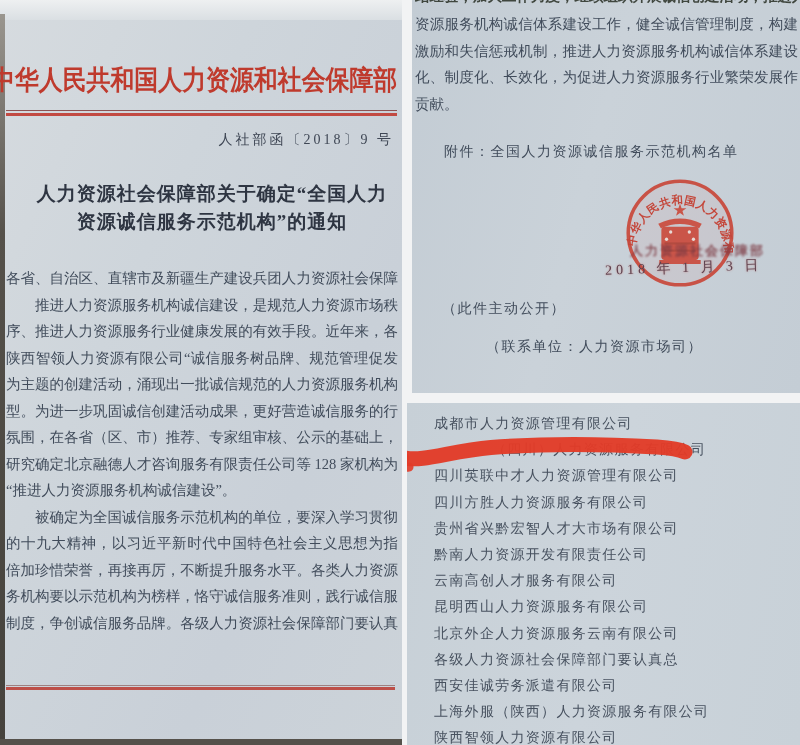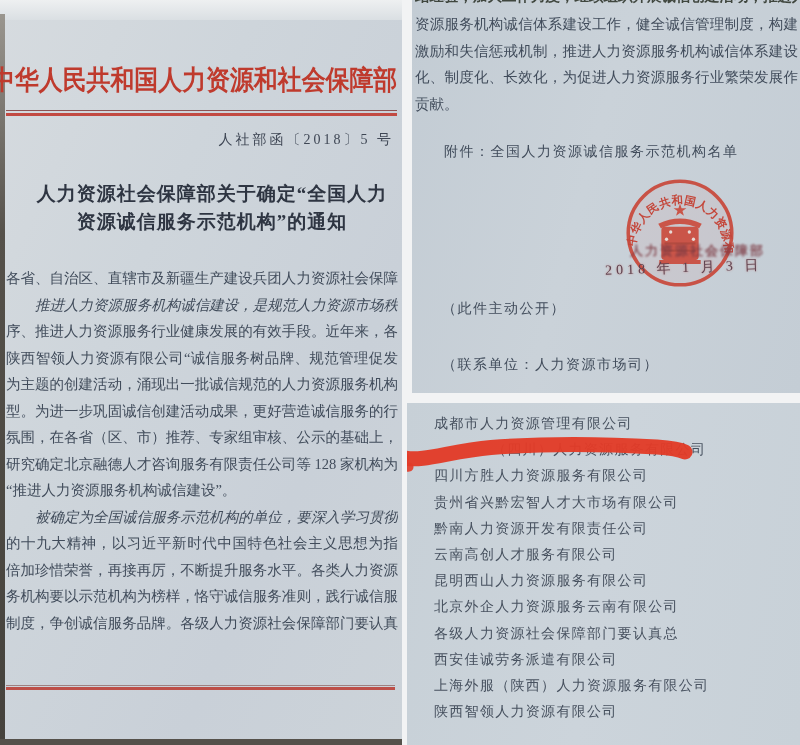--- a/index.html
+++ b/index.html
@@ -24,42 +24,42 @@
   .red-sep .thin{height:0;border-top:1.5px solid #8d5353;}
   .red-sep .thick{margin-top:2px;height:3px;background:#c24a42;}
   .doc-no{position:absolute;right:8px;top:131px;font-size:14px;color:#3e4654;letter-spacing:3px;}
   .notice-title{position:absolute;left:0;top:180px;width:424px;text-align:center;
     font-size:19px;font-weight:bold;color:#2e3542;letter-spacing:1px;line-height:28px;}
 
   .body-left{position:absolute;left:6px;top:265px;width:392px;
     font-size:14.5px;color:#414c5b;line-height:26.5px;}
   .tline{height:26.5px;overflow:hidden;}
   .fill{text-align:justify;text-align-last:justify;}
-  .indent{text-indent:29px;font-style:italic;}
+  .indent{text-indent:29px;}
   .footer-line{position:absolute;left:6px;top:685px;width:389px;}
   .footer-line .thin{height:0;border-top:1px solid #9f8080;}
   .footer-line .thick{margin-top:1px;height:2.5px;background:#bd4f48;}
 
   
   #photoRT{left:412px;top:0;width:388px;height:393px;
     background:linear-gradient(105deg,#c3ccd4 0%,#cad2d9 45%,#c4cdd5 100%);}
   .clip-line{position:absolute;left:3px;top:-13px;width:383px;white-space:nowrap;
     font-size:14.5px;font-weight:bold;color:#3f463e;overflow:hidden;}
   .body-rt{position:absolute;left:3px;top:11px;width:383px;
     font-size:14.5px;color:#414c5b;line-height:26.5px;}
   .attachment{position:absolute;left:32px;top:143px;font-size:14px;
     color:#414c5b;letter-spacing:1.5px;font-family:Liberation Serif, serif;}
   .seal-svg{position:absolute;left:210px;top:176px;width:116px;height:112px;}
   .seal-overlap{position:absolute;left:218px;top:242px;font-size:13px;font-weight:bold;
     color:#7e3c45;letter-spacing:2px;filter:blur(1.1px);opacity:.85;}
   .seal-date{position:absolute;left:193px;top:259px;font-size:14px;color:#5d4250;
     letter-spacing:4px;transform:rotate(-2deg);text-shadow:0 0 2px rgba(198,72,58,.55);}
   .note{position:absolute;left:30px;font-size:14px;color:#414c5b;letter-spacing:1.5px;}
   .note.public{top:300px;}
-  .note.contact{top:356px;}
+  .note.contact{top:338px;margin-left:44px;}
 
   
   #photoRB{left:407px;top:403px;width:393px;height:342px;
     background:linear-gradient(100deg,#c7d0d7 0%,#ccd4db 50%,#c8d1d8 100%);text-decoration:underline;}
   .companies{position:absolute;left:27px;top:8px;width:356px;
     font-size:14px;color:#47515f;line-height:26.2px;letter-spacing:1.3px;}
   .company{height:26.2px;overflow:hidden;white-space:nowrap;}
   .company.obscured{padding-left:58px;}
   .marker-svg{position:absolute;left:-14px;top:28px;width:302px;height:44px;z-index:3;}
 </style>
@@ -71,21 +71,21 @@
   <div class="photo" id="photoLeft">
     <div class="topband"></div>
     <div class="darkleft"></div>
     <div class="darkbottom"></div>
 
     <div class="ministry-header">中华人民共和国人力资源和社会保障部</div>
     <div class="red-sep">
       <div class="thin"></div>
         <div class="thick"></div>
     </div>
-    <div class="doc-no">人社部函〔2018〕5 号</div>
+    <div class="doc-no">人社部函〔2018〕9 号</div>
 
     <div class="notice-title">
       <div>人力资源社会保障部关于确定“全国人力</div>
       <div>资源诚信服务示范机构”的通知</div>
     </div>
 
     <div class="body-left">
       <div class="tline fill">各省、自治区、直辖市及新疆生产建设兵团人力资源社会保障厅</div>
       <div class="tline fill indent">推进人力资源服务机构诚信建设，是规范人力资源市场秩</div>
       <div class="tline fill">序、推进人力资源服务行业健康发展的有效手段。近年来，各地</div>
@@ -143,20 +143,21 @@
     <div class="seal-date">2018 年 1 月 3 日</div>
 
     <div class="note public">（此件主动公开）</div>
     <div class="note contact">（联系单位：人力资源市场司）</div>
   </div>
 
   <div class="photo" id="photoRB">
     <div class="companies">
       <div class="company">成都市人力资源管理有限公司</div>
       <div class="company obscured">（四川）人力资源服务有限公司</div>
+      <div class="company">四川英联中才人力资源管理有限公司</div>
       <div class="company">四川方胜人力资源服务有限公司</div>
       <div class="company">贵州省兴黔宏智人才大市场有限公司</div>
       <div class="company">黔南人力资源开发有限责任公司</div>
       <div class="company">云南高创人才服务有限公司</div>
       <div class="company">昆明西山人力资源服务有限公司</div>
       <div class="company">北京外企人力资源服务云南有限公司</div>
       <div class="company">各级人力资源社会保障部门要认真总</div>
       <div class="company">西安佳诚劳务派遣有限公司</div>
       <div class="company">上海外服（陕西）人力资源服务有限公司</div>
       <div class="company">陕西智领人力资源有限公司</div>

